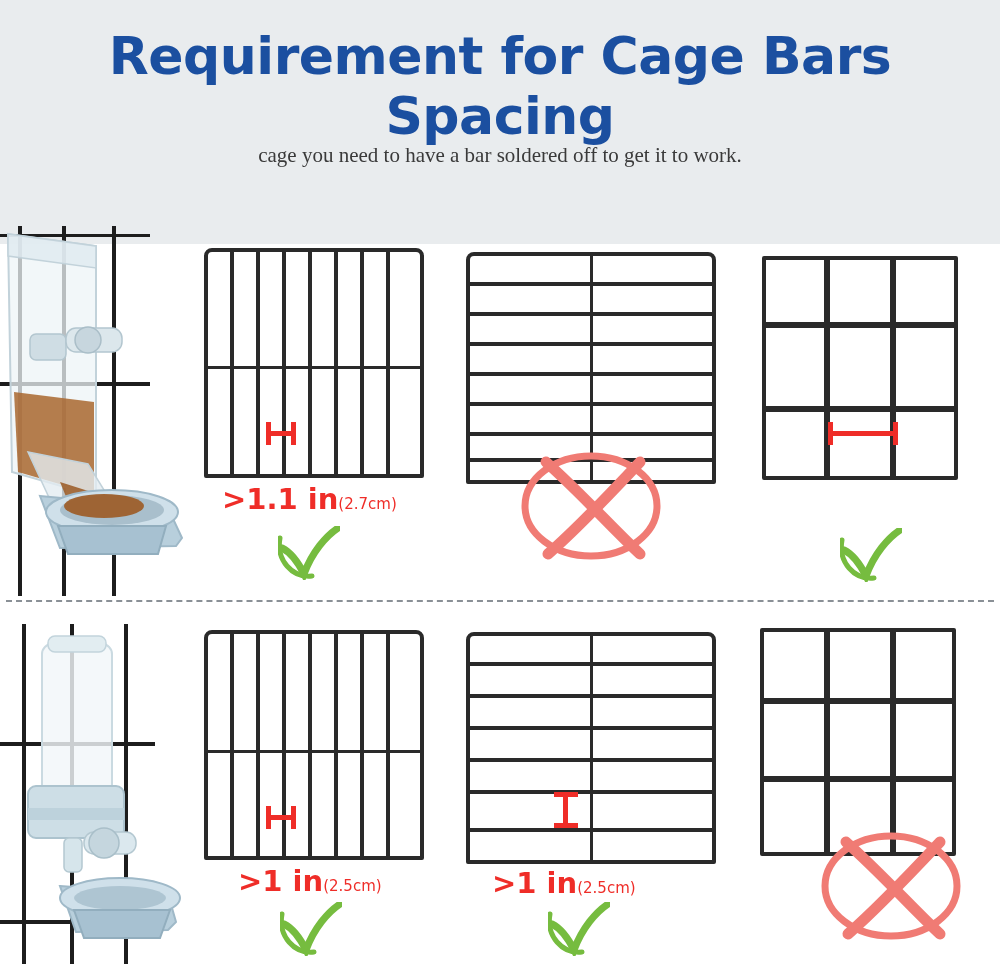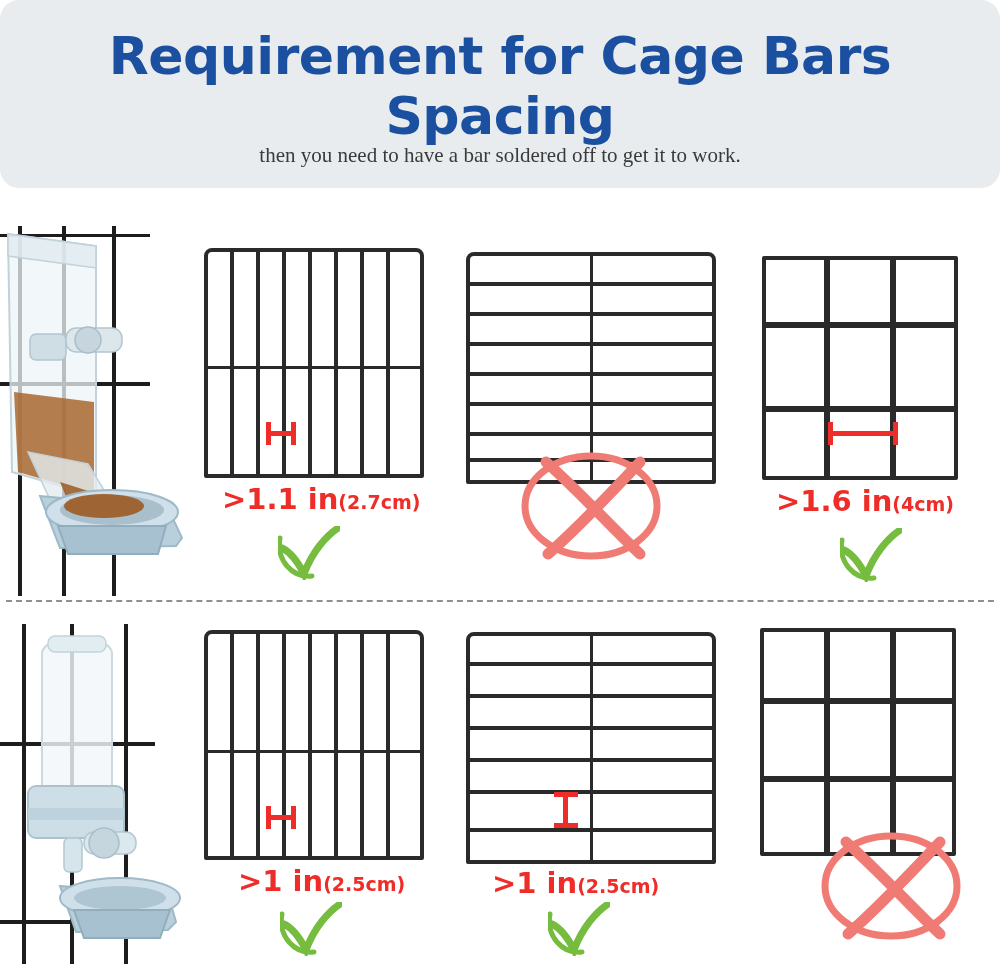--- a/index.html
+++ b/index.html
@@ -17,24 +17,23 @@
     position: relative;
     width: 1000px;
     height: 970px;
   }
 
   
   .header {
     position: absolute;
     left: 0; top: 0;
     width: 1000px;
-    height: 188px;
+    height: 244px;
     background: #e9ecee;
     box-sizing: border-box;
-    border-radius: 19px;
   }
   .header-title {
     position: absolute;
     left: 0; top: 26px;
     width: 1000px;
     text-align: center;
     font-size: 52px;
     font-weight: bold;
     color: #1b4fa0;
     letter-spacing: -0.5px;
@@ -107,22 +106,22 @@
     position: absolute;
     white-space: nowrap;
     color: #ef2d28;
     font-family: "DejaVu Sans", sans-serif;
   }
   .meas .big {
     font-size: 29px;
     font-weight: bold;
   }
   .meas .small {
-    font-size: 19px;
-    font-weight: bold;
+    font-size: 15px;
+    font-weight: normal;
   }
 
   
   .check {
     position: absolute;
     width: 62px;
     height: 54px;
   }
   .cross {
     position: absolute;
@@ -140,21 +139,21 @@
     background: #1d1d1d;
   }
 </style>
 </head>
 <body>
 
 <div class="page">
 
   <div class="header">
     <div class="header-title">Requirement for Cage Bars Spacing</div>
-    <div class="header-sub2">then you need to  have a  bar soldered off to get it to work.</div>
+    <div class="header-sub2">cage you need to  have a  bar soldered off to get it to work.</div>
   </div>
 
   <div class="divider"></div>
 
   <div class="product" style="left:0px; top:196px; width:198px; height:400px;">
 
     <div class="wire" style="left:18px; top:30px; width:4px; height:370px;"></div>
     <div class="wire" style="left:62px; top:30px; width:4px; height:370px;"></div>
     <div class="wire" style="left:112px; top:30px; width:4px; height:370px;"></div>
     <div class="wire" style="left:0px; top:186px; width:150px; height:4px;"></div>
@@ -235,23 +234,20 @@
     <div class="bar-v" style="left:62px; top:4px; width:6px; height:216px;"></div>
     <div class="bar-v" style="left:128px; top:4px; width:6px; height:216px;"></div>
     <div class="bar-h" style="left:4px; top:66px; width:188px; height:6px;"></div>
     <div class="bar-h" style="left:4px; top:150px; width:188px; height:6px;"></div>
 
     <div class="marker" style="left:66px; top:166px; width:70px; height:23px;">
       <div class="cap" style="left:0;"></div>
       <div class="cap" style="left:65px;"></div>
       <div class="mid" style="left:3px; width:64px;"></div>
     </div>
-  </div>
-  <div class="meas" style="left:776px; top:484px;">
-    <span class="big">&gt;1.6 in</span><span class="small">(4cm)</span>
   </div>
   <div class="check" style="left:840px; top:528px;">
     <svg viewBox="0 0 62 54" width="62" height="54">
       <path d="M4,22 C12,26 20,36 26,48 C34,26 48,10 60,2" fill="none" stroke="#76bc3f" stroke-width="7" stroke-linecap="round"></path>
       <path d="M2,12 C-2,34 14,52 34,50" fill="none" stroke="#76bc3f" stroke-width="5" stroke-linecap="round"></path>
     </svg>
   </div>
 
   <div class="product" style="left:0px; top:610px; width:200px; height:356px;">
     <div class="wire" style="left:22px; top:14px; width:4px; height:340px;"></div>

